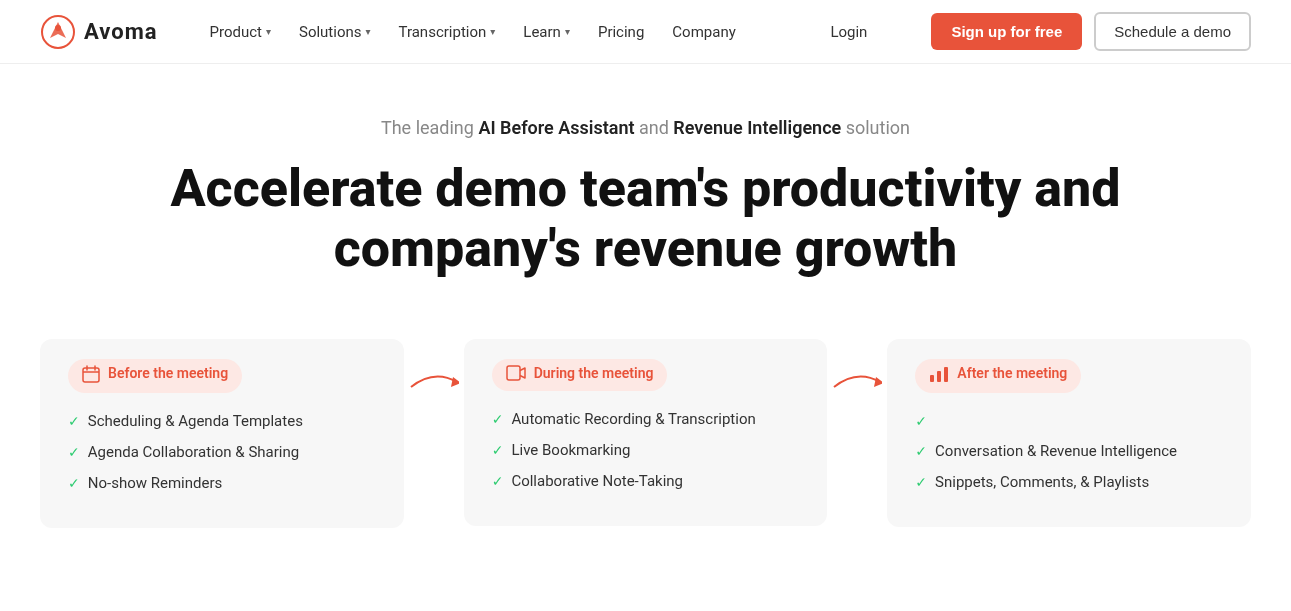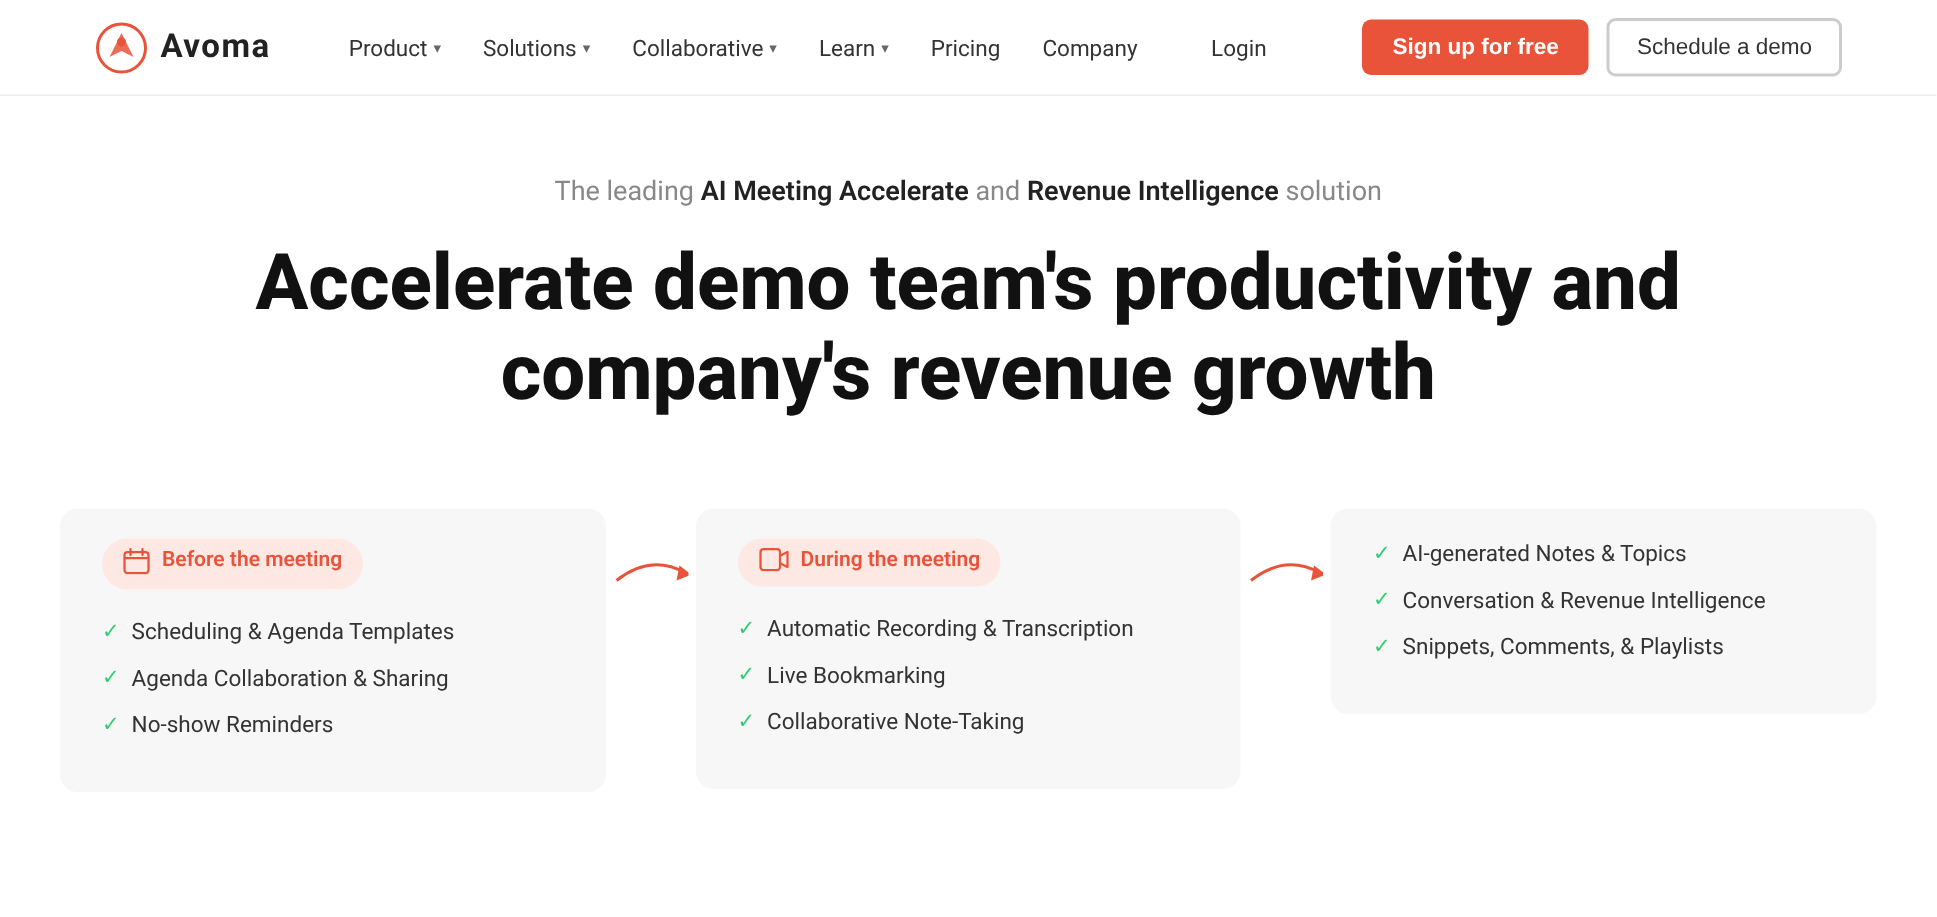--- a/index.html
+++ b/index.html
@@ -1,20 +1,20 @@
 <!DOCTYPE html>
 <html><head>
   <meta charset="utf-8">
   <style>
     * { margin: 0; padding: 0; box-sizing: border-box; }
     body { font-family: -apple-system, BlinkMacSystemFont, 'Segoe UI', Roboto, sans-serif; background: #fff; color: #222; width: 1291px; min-height: 611px; overflow-x: hidden; }
 
     
     nav {
-      display: flex; align-items: center; padding: 0 63px; height: 64px;
+      display: flex; align-items: center; padding: 0 40px; height: 64px;
       border-bottom: 1px solid #eee; background: #fff; position: relative; z-index: 10;
     }
     .logo-area { display: flex; align-items: center; gap: 8px; margin-right: 40px; cursor: pointer; }
     .logo-icon { width: 36px; height: 36px; }
     .logo-text { font-size: 22px; font-weight: 700; letter-spacing: 1px; color: #222; }
     .nav-links { display: flex; align-items: center; gap: 4px; flex: 1; }
     .nav-item {
       display: flex; align-items: center; gap: 4px; padding: 8px 12px;
       font-size: 15px; color: #333; cursor: pointer; border-radius: 4px;
       white-space: nowrap;
@@ -79,21 +79,21 @@
   <div class="nav-links">
     <div class="nav-item">
       <span>Product</span>
       <span class="chevron">▾</span>
     </div>
     <div class="nav-item">
       <span>Solutions</span>
       <span class="chevron">▾</span>
     </div>
     <div class="nav-item">
-      <span>Collaborative</span>
+      <span>Transcription</span>
       <span class="chevron">▾</span>
     </div>
     <div class="nav-item">
       <span>Learn</span>
       <span class="chevron">▾</span>
     </div>
     <div class="nav-item">
       <span>Pricing</span>
     </div>
     <div class="nav-item">
@@ -103,21 +103,21 @@
 
   <div class="nav-actions">
     <span class="btn-login">Login</span>
     <button class="btn-signup">Sign up for free</button>
     <button class="btn-demo">Schedule a demo</button>
   </div>
 </nav>
 
 <section class="hero">
   <p class="hero-subtitle">
-    <span>The leading </span><span class="highlight">AI Meeting Accelerate</span><span> and </span><span class="highlight">Revenue Intelligence</span><span> solution</span>
+    <span>The leading </span><span class="highlight">AI Before Assistant</span><span> and </span><span class="highlight">Revenue Intelligence</span><span> solution</span>
   </p>
   <h1 class="hero-title">
     <span>Accelerate demo team's productivity and</span><br>
     <span>company's revenue growth</span>
   </h1>
 </section>
 
 <div class="features">
 
   <div class="feature-card">
@@ -182,24 +182,33 @@
   </div>
 
   <div class="feature-arrow">
     <svg width="50" height="30" viewBox="0 0 50 30" fill="none" xmlns="http://www.w3.org/2000/svg">
       <path d="M2 20 Q25 2 48 15" stroke="#e8533a" stroke-width="2" fill="none"></path>
       <polygon points="44,10 52,16 42,20" fill="#e8533a"></polygon>
     </svg>
   </div>
 
   <div class="feature-card">
+    <div class="feature-badge">
+      <span class="feature-badge-icon">
+        <svg width="20" height="18" viewBox="0 0 20 18" fill="none" xmlns="http://www.w3.org/2000/svg">
+          <rect x="1" y="10" width="4" height="7" rx="1" fill="#e8533a"></rect>
+          <rect x="8" y="6" width="4" height="11" rx="1" fill="#e8533a"></rect>
+          <rect x="15" y="2" width="4" height="15" rx="1" fill="#e8533a"></rect>
+        </svg>
+      </span>
+      <span>After the meeting</span>
+    </div>
     <ul class="feature-list">
       <li>
           <span class="check">✓</span>
-          <span>AI-generated Notes &amp; Topics</span>
         </li>
       <li>
           <span class="check">✓</span>
           <span>Conversation &amp; Revenue Intelligence</span>
         </li>
       <li>
           <span class="check">✓</span>
           <span>Snippets, Comments, &amp; Playlists</span>
         </li>
     </ul>

